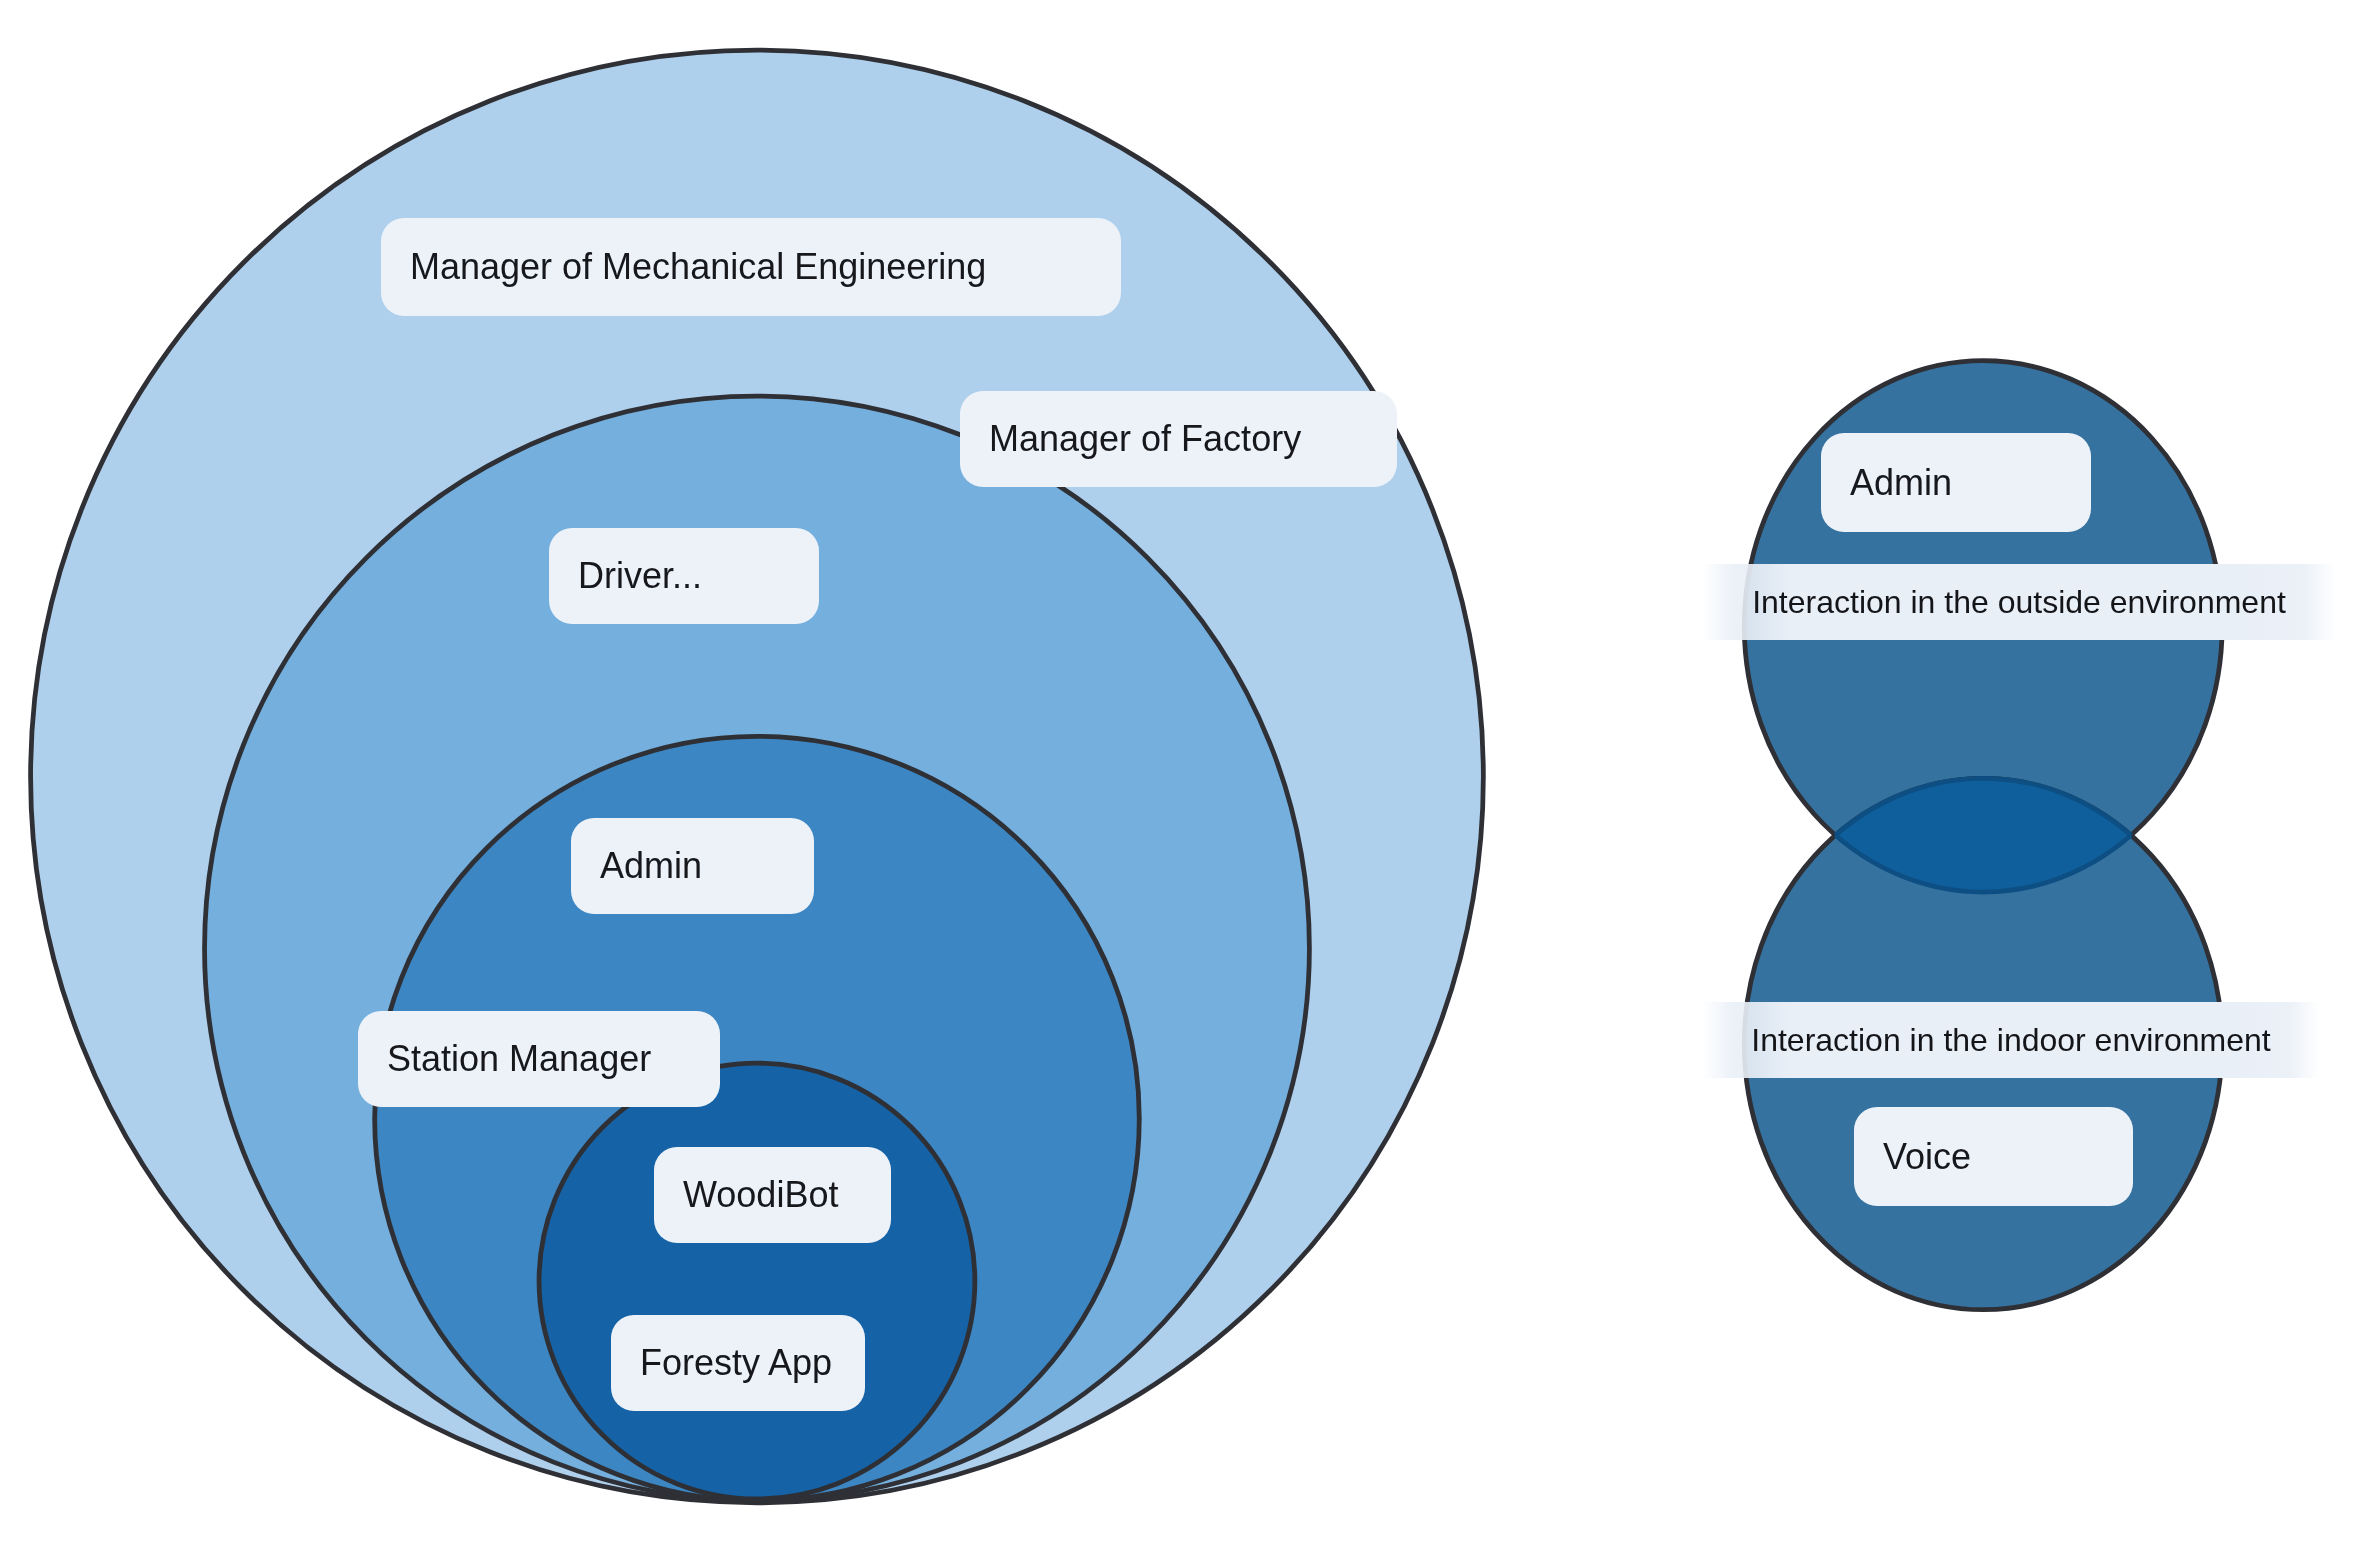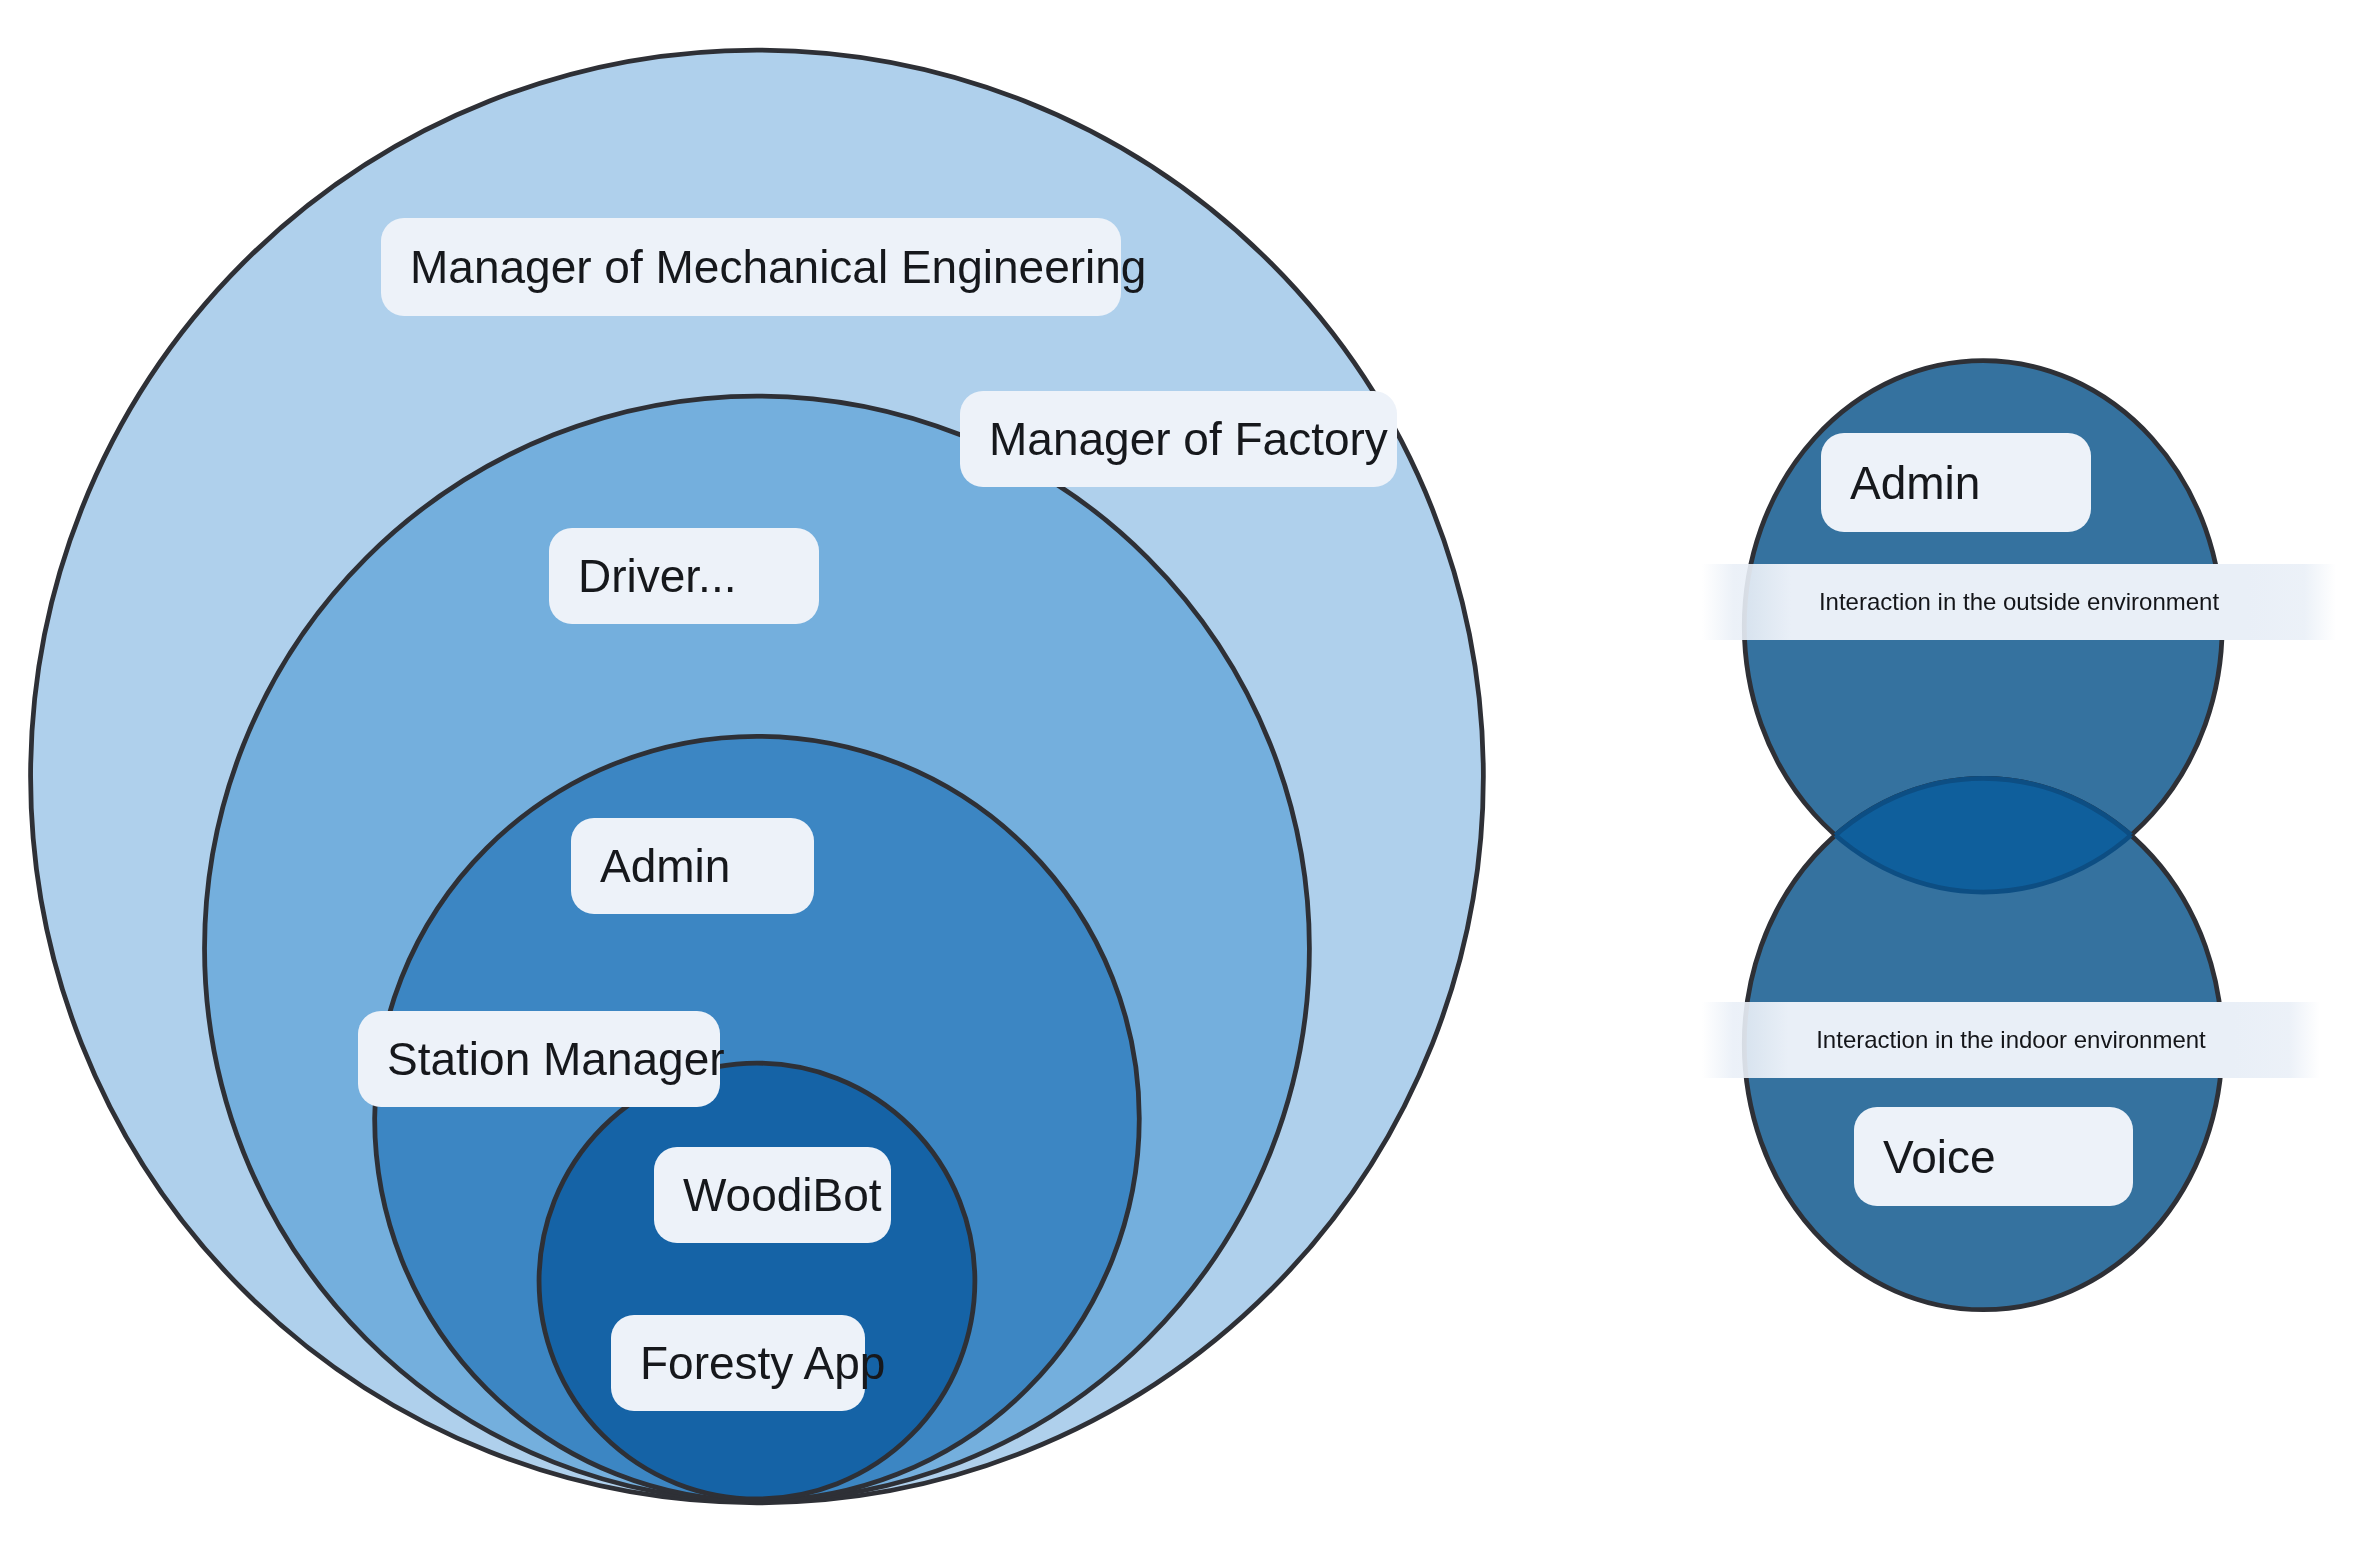--- a/index.html
+++ b/index.html
@@ -13,31 +13,31 @@
   }
   .stage svg { position: absolute; left: 0; top: 0; }
   .pill {
     position: absolute;
     background: #EDF2F9;
     border-radius: 23px;
     display: flex;
     align-items: center;
     box-sizing: border-box;
     padding: 0 29px;
-    font-size: 46px;
+    font-size: 36px;
     line-height: 1;
     color: #16181C;
     white-space: nowrap;
   }
   .band {
     position: absolute;
     display: flex;
     align-items: center;
     justify-content: center;
-    font-size: 24px;
+    font-size: 32px;
     color: #141519;
     white-space: nowrap;
     background: linear-gradient(90deg,
       rgba(233,239,247,0) 0%,
       rgba(233,239,247,0.88) 5%,
       #E9EFF7 14%,
       #E9EFF7 86%,
       rgba(233,239,247,0.88) 95%,
       rgba(233,239,247,0) 100%);
   }

